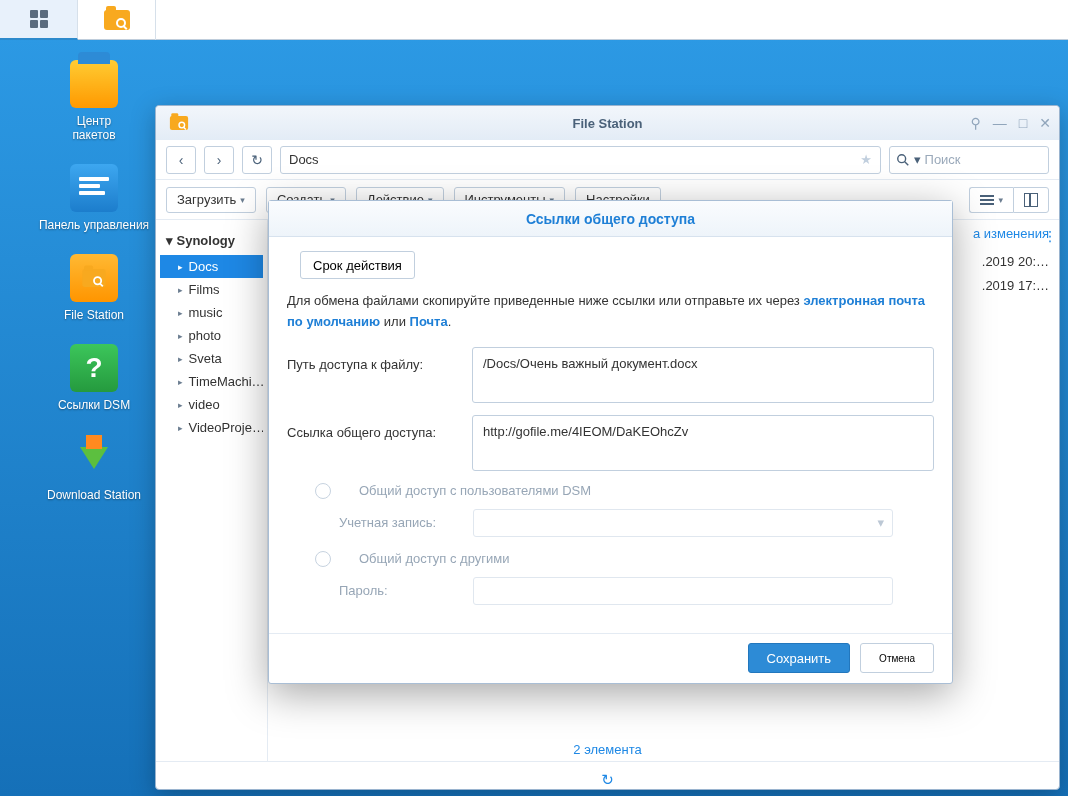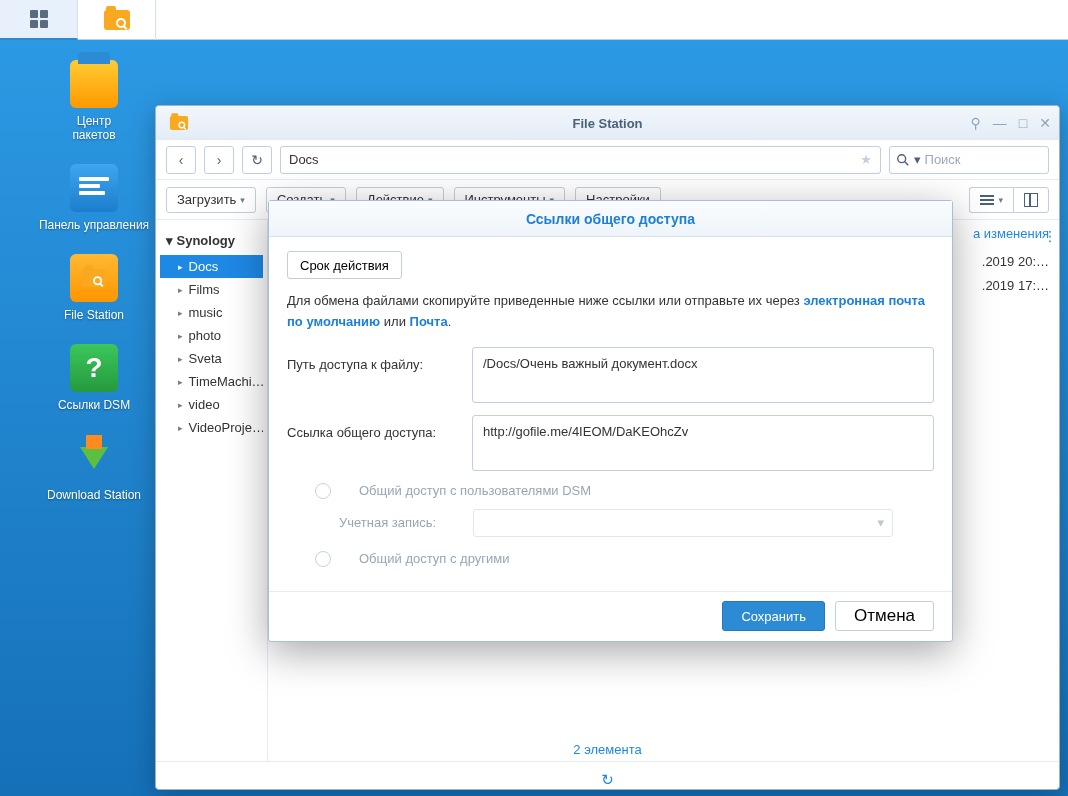--- a/index.html
+++ b/index.html
@@ -73,37 +73,37 @@
 .row-partial{position:absolute;right:10px;font-size:13px;color:#333;}
 
 .statusbar { height:28px; border-top:1px solid #e4ebf3; display:flex; align-items:center; justify-content:flex-end; padding:0 12px; gap:14px; font-size:13px; color:#1e88e5;flex-direction:column;}
 .statusbar .reload{cursor:pointer;font-size:15px;}
 
 
 .dialog { position:absolute; left:268px; top:200px; width:685px; background:#fff; border:1px solid #a9bed5; box-shadow:0 10px 40px rgba(0,0,0,.35); border-radius:3px; z-index:10;}
 .dlg-title { height:36px; background:linear-gradient(#fafcfe,#eef4fa); display:flex; align-items:center; justify-content:center; color:#1e7fd6; font-size:14px; font-weight:600; border-bottom:1px solid #d7e2ee;}
 .dlg-body { padding:14px 18px; font-size:13px; color:#333;}
 .dlg-btns-row{display:flex;gap:10px;margin-bottom:12px;}
-.dlg-btn{height:28px;padding:0 12px;border:1px solid #c1cfde;background:#fff;border-radius:3px;cursor:pointer;font-size:13px;}
+.dlg-btn{height:28px;padding:0 12px;border:1px solid #c1cfde;background:#fff;border-radius:3px;cursor:pointer;font-size:13px;margin-left:13px;}
 .hint{line-height:1.6;margin-bottom:14px;}
 .hint a{color:#1e7fd6;font-weight:600;text-decoration:none;}
 .field-row{display:flex;align-items:flex-start;margin-bottom:12px;}
 .field-label{width:185px;padding-top:10px;color:#333;}
 .field-box{flex:1;height:56px;border:1px solid #c1cfde;border-radius:3px;padding:8px 10px;color:#333;font-size:13px;position:relative;}
 .check-row{display:flex;align-items:center;gap:10px;margin:10px 0 14px 0;}
 .check-box{width:16px;height:16px;border:1px solid #a9bed5;border-radius:2px;}
 .radio-row{display:flex;align-items:center;gap:28px;margin-left:28px;margin-bottom:10px;color:#97a6b6;}
 .radio{width:16px;height:16px;border:1px solid #c7d3e0;border-radius:50%;}
 .sub-row{display:flex;align-items:center;gap:14px;margin-left:52px;margin-bottom:14px;color:#97a6b6;}
 .sub-row .inp{flex:1;height:28px;border:1px solid #e0e7ef;border-radius:3px;max-width:420px;}
 .sub-row .inp.sel{position:relative;}
 .sub-row .inp.sel::after{content:"▾";position:absolute;right:8px;top:5px;color:#bcc8d5;}
 .dlg-footer{height:50px;border-top:1px solid #e4ebf3;display:flex;align-items:center;justify-content:flex-end;padding:0 18px;gap:10px;}
 .btn-primary{height:30px;padding:0 18px;background:#2d8bd6;border:1px solid #2277bd;color:#fff;border-radius:3px;font-size:13px;cursor:pointer;}
-.btn-default{height:30px;padding:0 18px;background:#fff;border:1px solid #c1cfde;border-radius:3px;font-size:17px;cursor:pointer;}
+.btn-default{height:30px;padding:0 18px;background:#fff;border:1px solid #c1cfde;border-radius:3px;font-size:10px;cursor:pointer;}
 
 
 .arrow-annot{position:absolute;pointer-events:none;}
 .arrow-annot svg{filter:drop-shadow(1px 2px 2px rgba(0,0,0,.3));}
 
 .list-icon{width:14px;display:flex;flex-direction:column;gap:2px;}
 .list-icon span{height:2px;background:#4a6179;}
 .cols-icon{width:14px;height:14px;border:1.5px solid #4a6179;position:relative;}
 .cols-icon::before{content:"";position:absolute;left:4px;top:0;bottom:0;width:1.5px;background:#4a6179;}
 </style>
@@ -306,20 +306,24 @@
       <span>Общий доступ с пользователями DSM</span>
     </div>
     <div class="sub-row">
       <span style="width:120px">Учетная запись:</span>
       <div class="inp sel"></div>
     </div>
     <div class="radio-row">
       <div class="radio"></div>
       <span>Общий доступ с другими</span>
     </div>
+    <div class="sub-row">
+      <span style="width:120px">Пароль:</span>
+      <div class="inp"></div>
+    </div>
   </div>
   <div class="dlg-footer">
     <button class="btn-primary">Сохранить</button>
     <button class="btn-default">Отмена</button>
   </div>
 </div>
 
 <div class="arrow-annot" style="left:700px;top:583px">
   <svg width="200" height="50" viewBox="0 0 200 50">
     <polygon points="0,25 32,8 32,18 200,20 200,30 32,32 32,42" fill="#d93a2b"></polygon>

